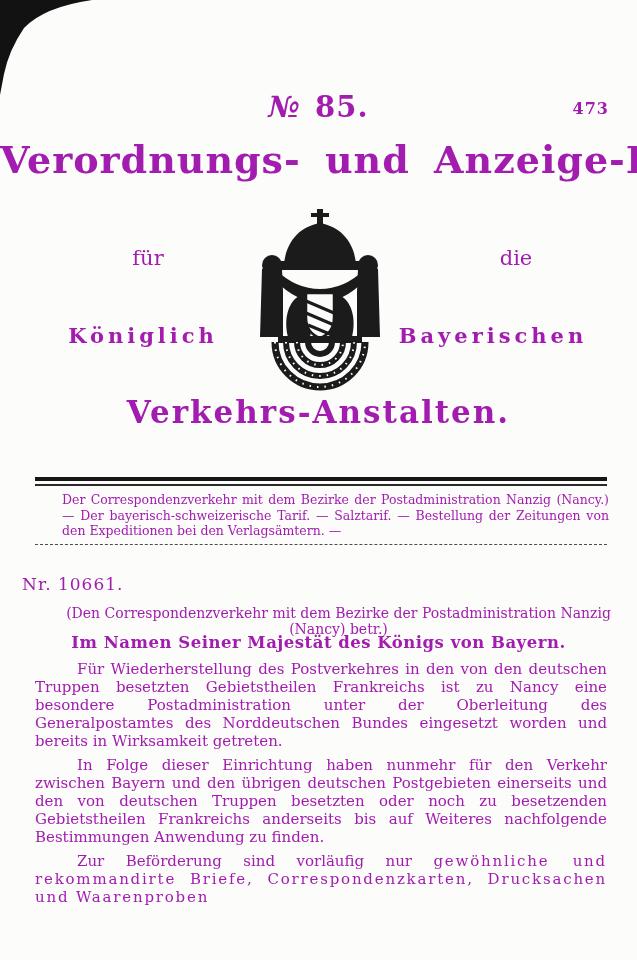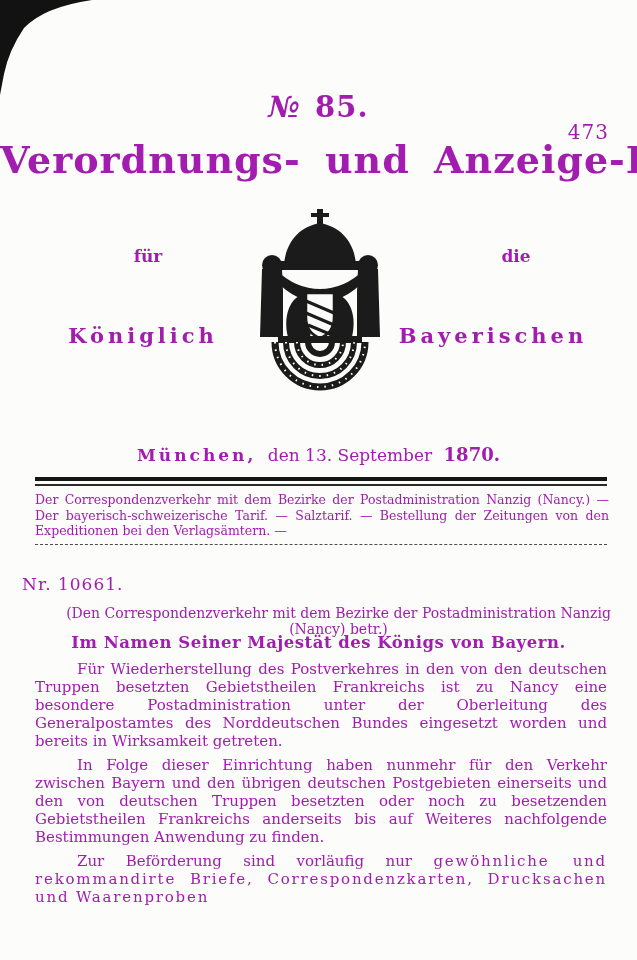--- a/index.html
+++ b/index.html
@@ -14,28 +14,28 @@
     color:#a21caf;
     -webkit-font-smoothing:antialiased;
   }
   .abs{position:absolute;}
   .centered{left:0;right:0;text-align:center;}
 
   
   .issue-line{top:90px;font-size:29px;letter-spacing:1px;}
   .issue-symbol{font-style:italic;font-weight:bold;margin-right:14px;}
   .issue-number{font-weight:bold;}
-  .page-number{top:120px;right:28px;font-size:20px;font-weight:normal;letter-spacing:1px;}
+  .page-number{top:99px;right:28px;font-size:16px;font-weight:bold;letter-spacing:1px;}
 
   .masthead-title{
     top:137px;font-size:38px;font-weight:bold;
     letter-spacing:1px;word-spacing:10px;white-space:nowrap;
   }
 
-  .sub-small{font-size:17px;font-weight:bold;}
+  .sub-small{font-size:21px;font-weight:normal;}
   .sub-spread{font-size:21px;font-weight:bold;letter-spacing:4px;}
 
   .masthead-subtitle{
     top:394px;font-size:31px;font-weight:bold;letter-spacing:2px;word-spacing:4px;
   }
   .dateline{top:444px;font-size:17px;}
   .dateline .city{font-weight:bold;letter-spacing:3px;}
   .dateline .middle{margin-left:6px;}
   .dateline .year{font-weight:bold;font-family:"DejaVu Serif",serif;margin-left:6px;font-size:18px;}
 
@@ -45,21 +45,21 @@
     border-top:4px solid #161616;border-bottom:2px solid #2a2a2a;
   }
   .thin-rule{
     top:544px;left:35px;right:30px;height:0;
     border-top:1.5px dashed #4c4c4c;
   }
 
   
   .contents{top:492px;left:35px;right:28px;display:flex;font-size:12.5px;line-height:15.5px;}
   .contents-label{flex:none;letter-spacing:3px;margin-right:10px;white-space:nowrap;}
-  .contents-text{flex:1;text-align:justify;}
+  .contents-text{flex:1;text-align:justify;margin-left:27px;}
 
   
   .article-number{top:574px;left:22px;font-size:17px;letter-spacing:1px;}
   .article-subject{top:605px;font-size:14px;padding-left:40px;}
   .proclamation{top:633px;font-size:16.5px;font-weight:bold;letter-spacing:0.5px;}
 
   .body-text{top:660px;left:35px;right:30px;}
   .body-text p{
     margin:0 0 6px 0;
     font-size:15px;line-height:18px;
@@ -135,26 +135,22 @@
       <path d="M45,133 A23,23 0 0 0 91,133" stroke-width="6"></path>
       <path d="M56,133 A12,12 0 0 0 80,133" stroke-width="6"></path>
     </g>
     <g fill="none" stroke="#fcfcfa" stroke-width="2" stroke-dasharray="1.5,6">
       <path d="M23,133 A45,45 0 0 0 113,133"></path>
       <path d="M34,133 A34,34 0 0 0 102,133"></path>
       <path d="M45,133 A23,23 0 0 0 91,133"></path>
     </g>
   </svg>
 
+  <div class="abs centered masthead-subtitle">Verkehrs-Anstalten.</div>
 
-  <div class="abs centered dateline">
-    <span class="city">München,</span>
-    <span class="middle">den 13. September</span>
-    <span class="year">1870.</span>
-  </div>
 
   <div class="abs double-rule"></div>
 
   <div class="abs contents">
     <span class="contents-text">Der Correspondenzverkehr mit dem Bezirke der Postadministration Nanzig (Nancy.) — Der bayerisch-schweizerische Tarif. — Salztarif. — Bestellung der Zeitungen von den Expeditionen bei den Verlagsämtern. —</span>
   </div>
 
   <div class="abs thin-rule"></div>
 
   <div class="abs article-number">Nr. 10661.</div>

